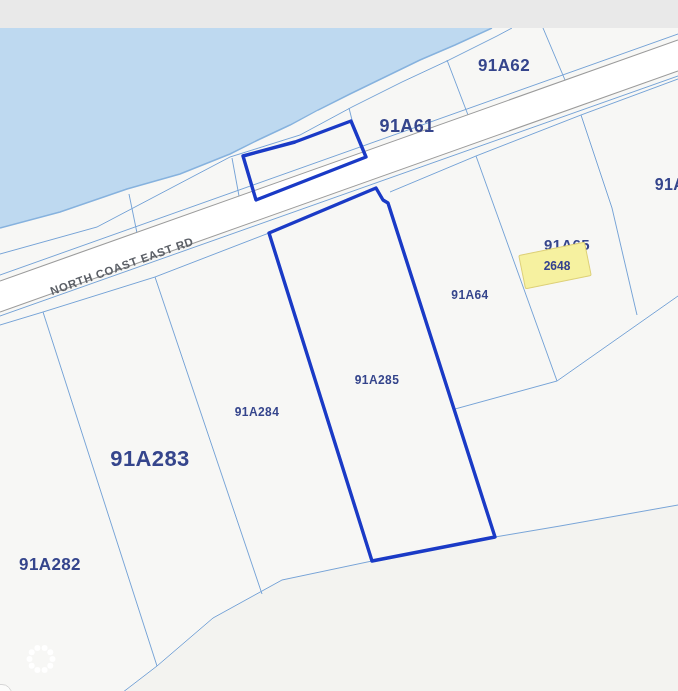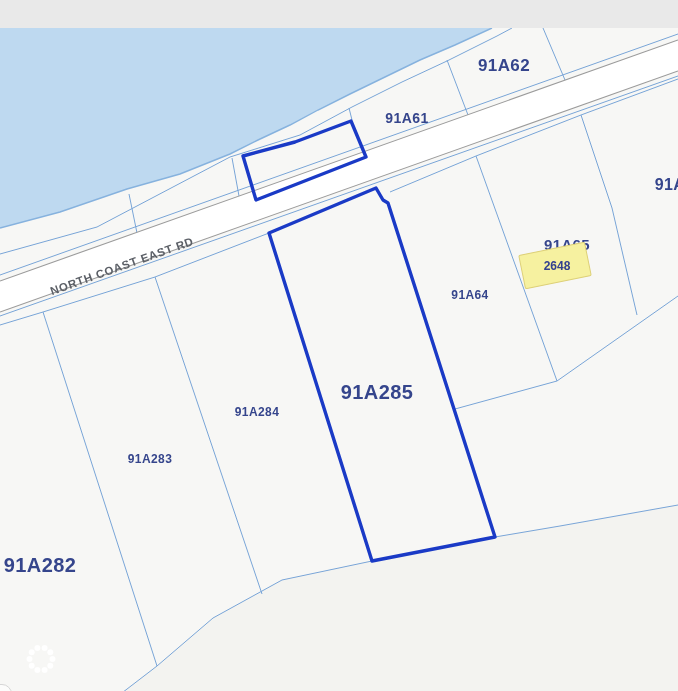--- a/index.html
+++ b/index.html
@@ -95,28 +95,28 @@
       <circle cx="31.7" cy="637.8" r="3"></circle>
       <circle cx="29.5" cy="631" r="3"></circle>
       <circle cx="31.7" cy="624.2" r="3"></circle>
       <circle cx="37.4" cy="620.1" r="3"></circle>
       <circle cx="44.6" cy="620.1" r="3"></circle>
       <circle cx="50.3" cy="624.2" r="3"></circle>
     </g>
   </svg>
 
   <div class="plabel" style="left:504px;top:38px;font-size:17px">91A62</div>
-  <div class="plabel" style="left:407px;top:90px;font-size:14px">91A61</div>
+  <div class="plabel" style="left:407px;top:98px;font-size:18px">91A61</div>
   <div class="plabel" style="left:670px;top:157px;font-size:16px">91A</div>
   <div class="plabel" style="left:567px;top:216px;font-size:15px;z-index:4">91A65</div>
   <div class="plabel" style="left:470px;top:267px;font-size:12px">91A64</div>
-  <div class="plabel" style="left:377px;top:364px;font-size:20px">91A285</div>
+  <div class="plabel" style="left:377px;top:352px;font-size:12px">91A285</div>
   <div class="plabel" style="left:257px;top:384px;font-size:12px">91A284</div>
-  <div class="plabel" style="left:150px;top:431px;font-size:12px">91A283</div>
-  <div class="plabel" style="left:40px;top:537px;font-size:20px">91A282</div>
+  <div class="plabel" style="left:150px;top:431px;font-size:22px">91A283</div>
+  <div class="plabel" style="left:50px;top:537px;font-size:17px">91A282</div>
 
   <div class="road-label">NORTH COAST EAST RD</div>
 
   <div class="plot-highlight"></div>
   <div class="plot-number">2648</div>
 
 
   <div class="panel-corner"></div>
   <div class="fragment" style="left:17px;top:683px;width:128px;height:20px"></div>
   <div class="fragment" style="left:151px;top:683px;width:77px;height:20px"></div>

